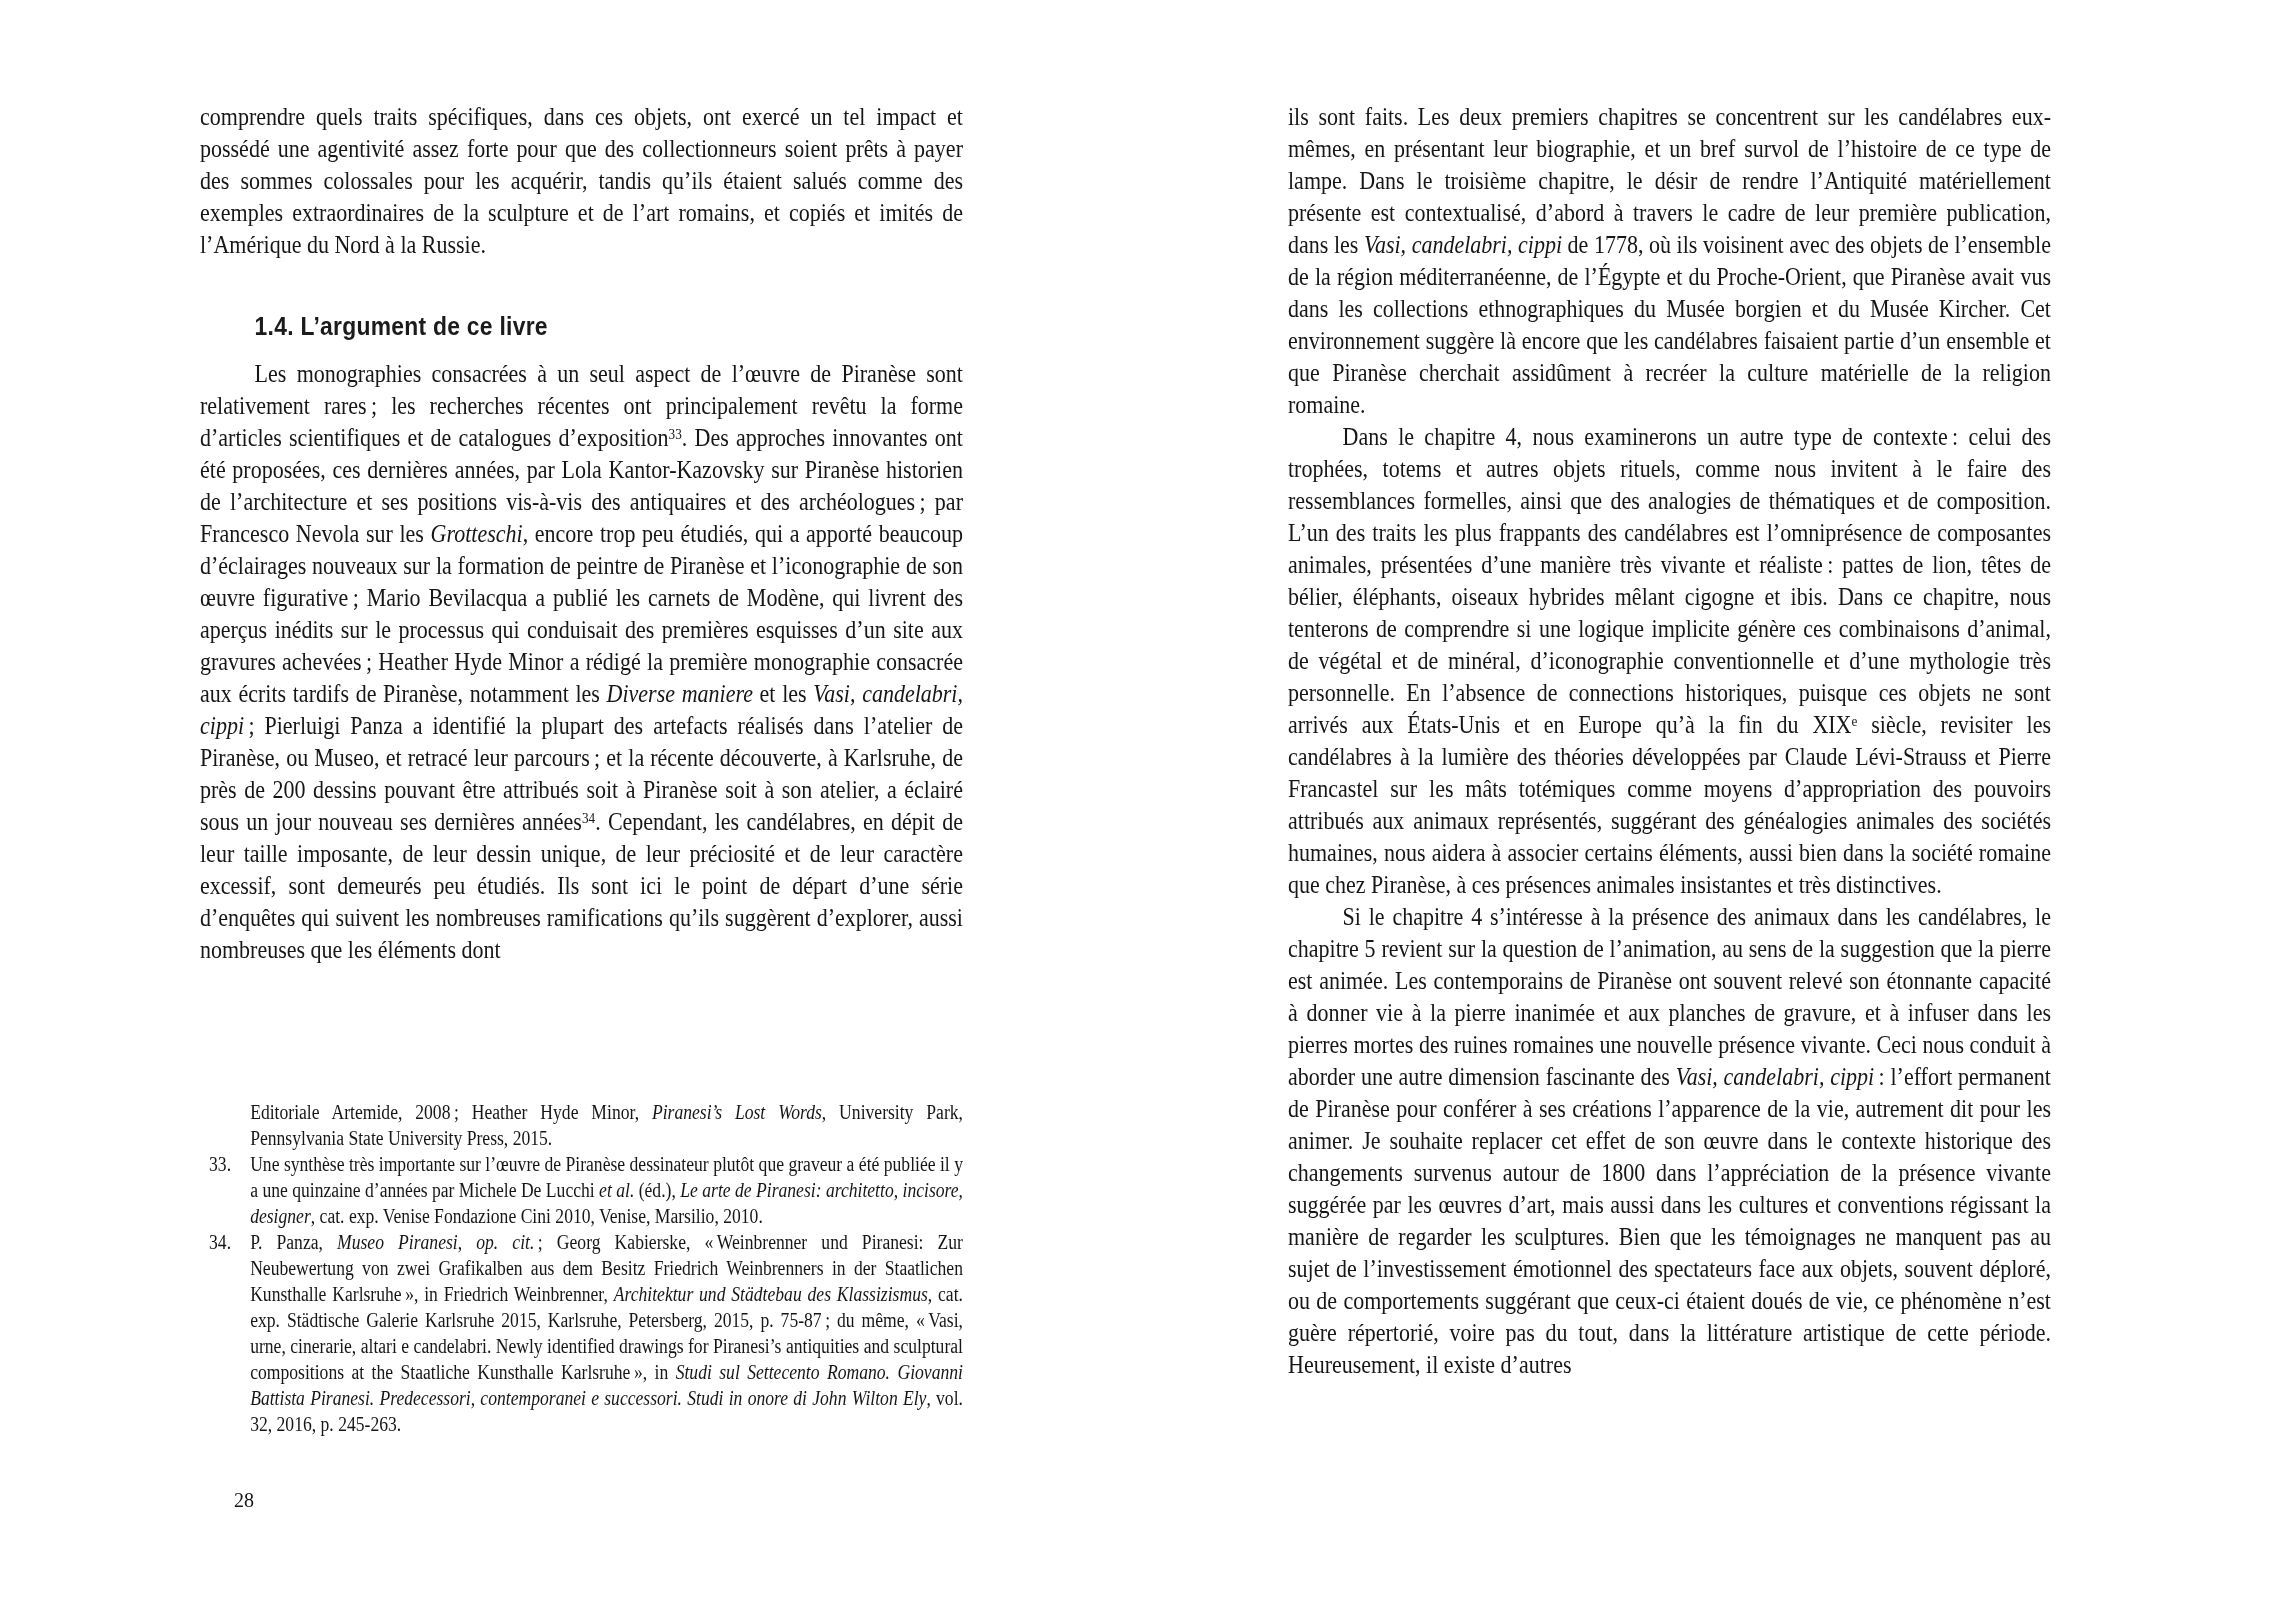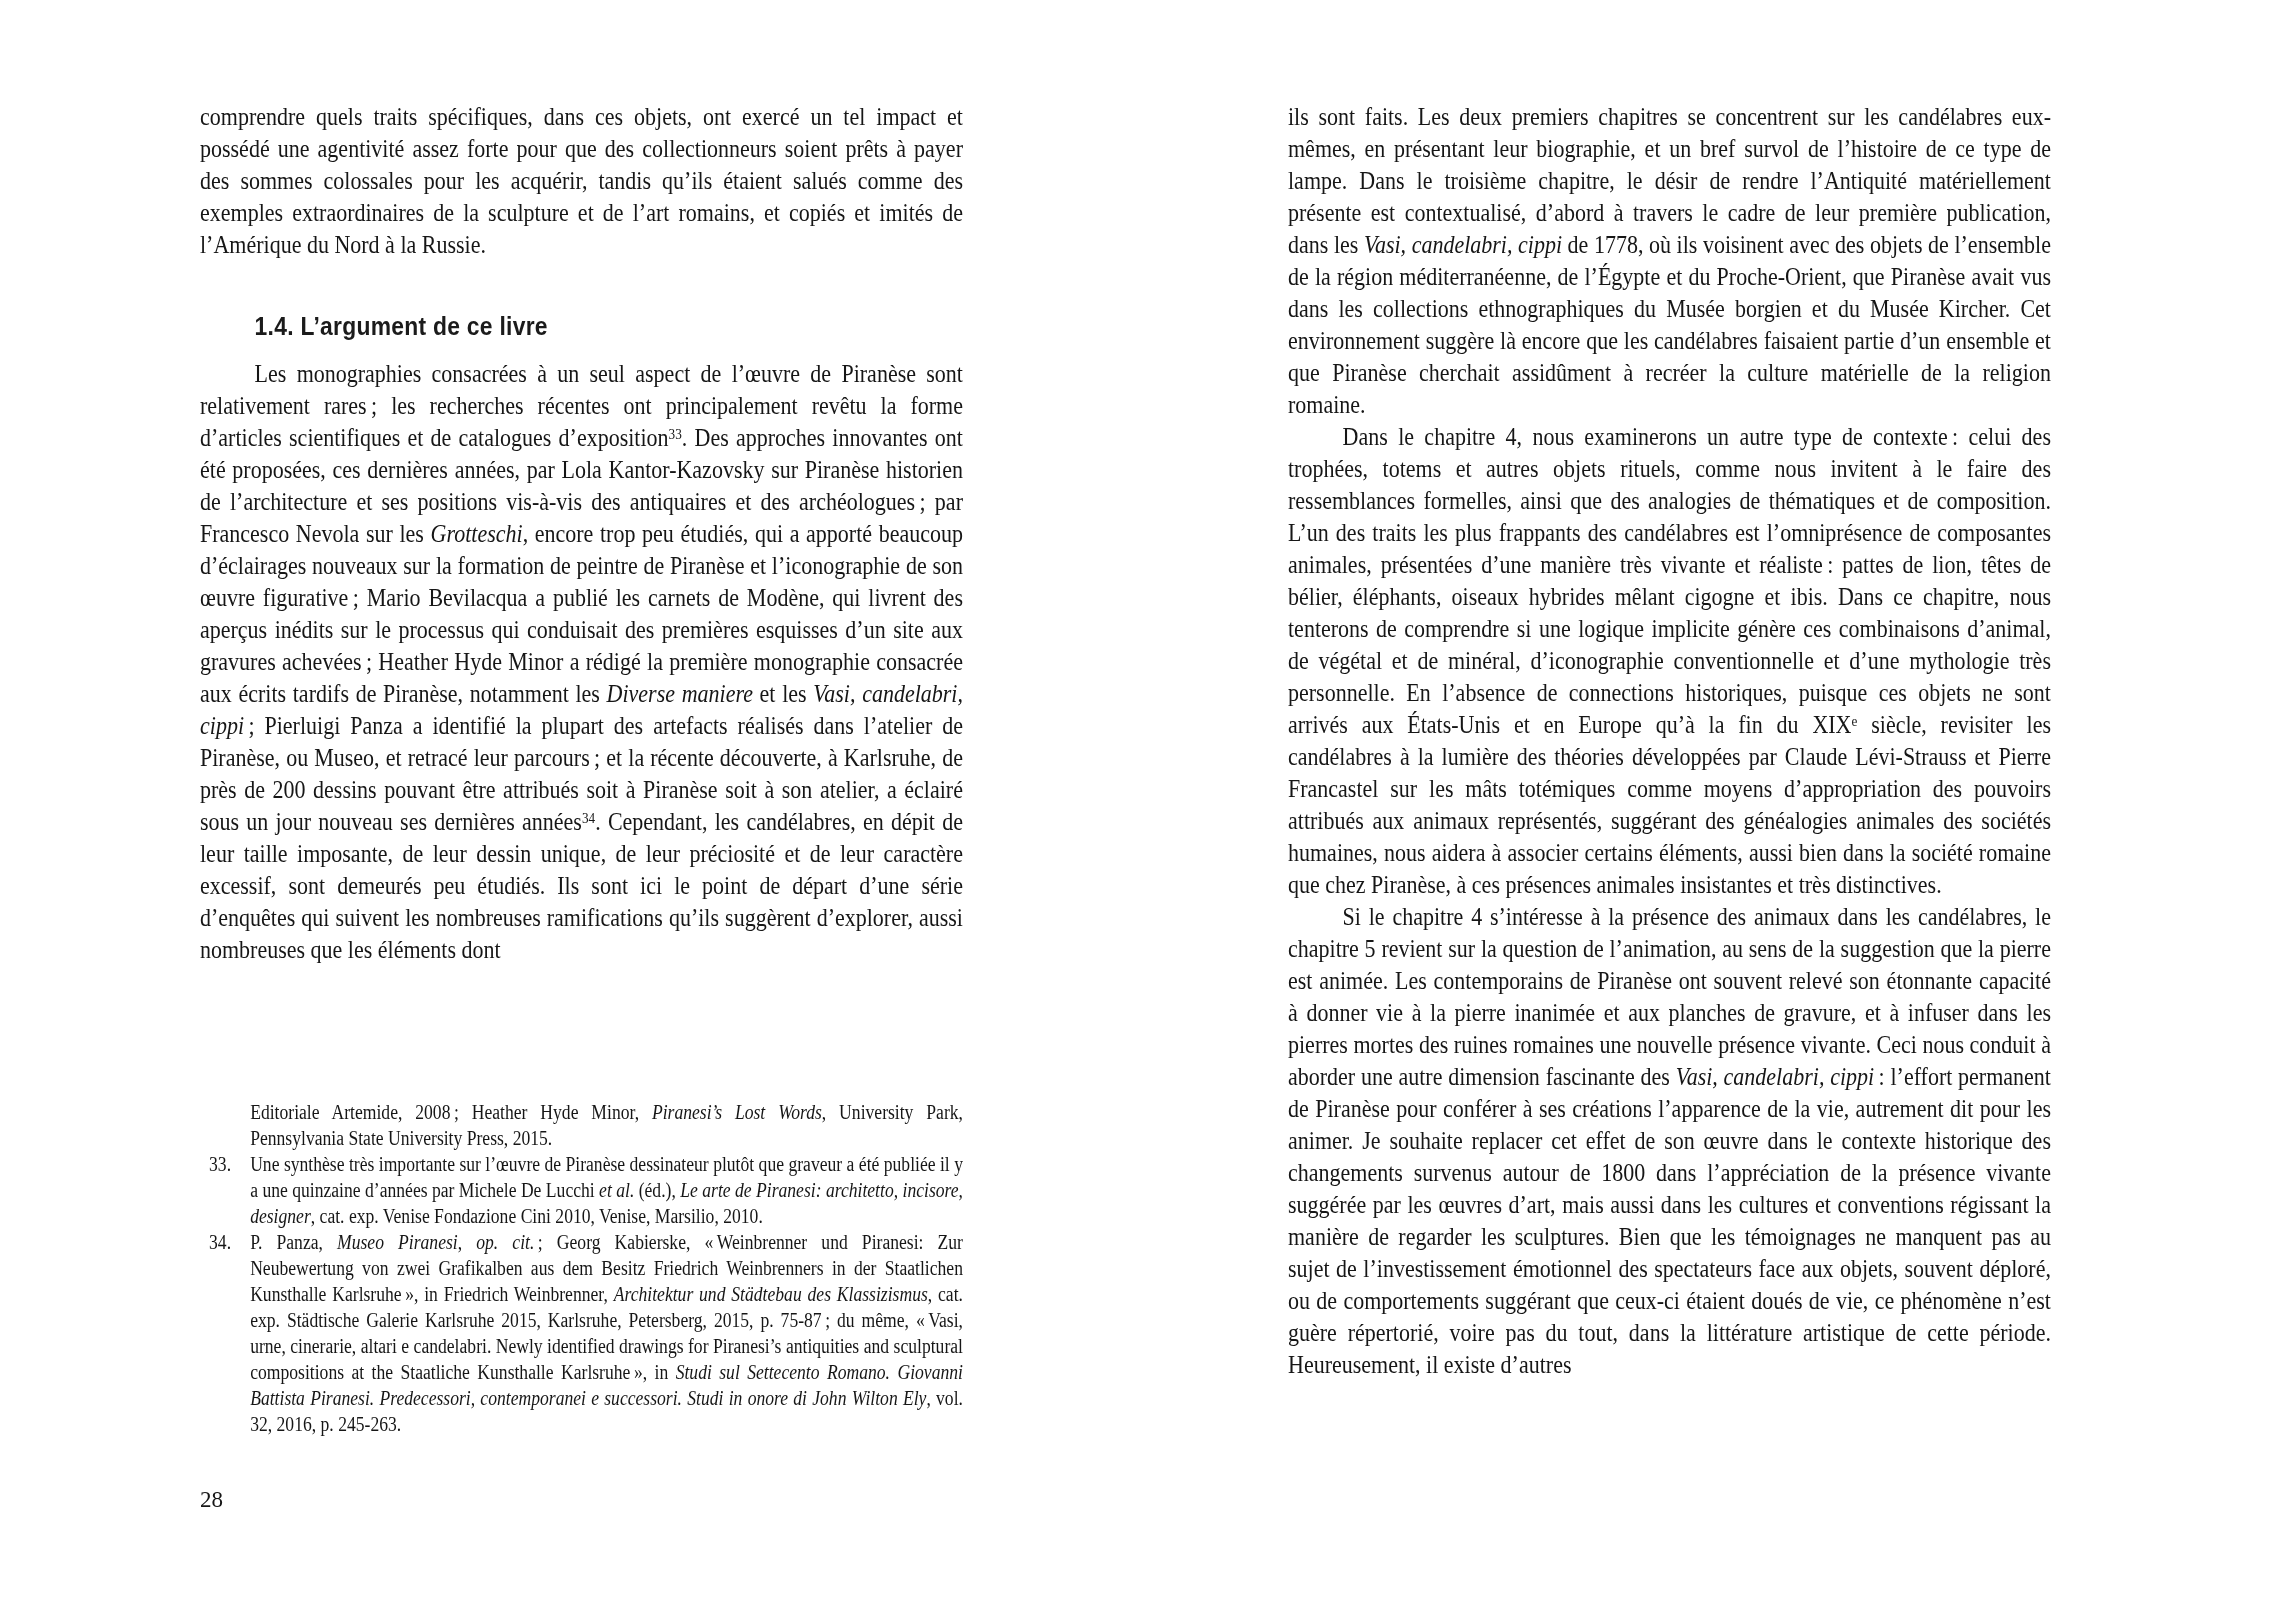--- a/index.html
+++ b/index.html
@@ -43,21 +43,21 @@
     text-align: left;
     color: #1b1b1b;
   }
 
   .fn { margin: 0; padding-left: 57px; position: relative; }
   .fn .fn-num { position: absolute; left: 10.3px; top: 0; }
 
   em  { font-style: italic; }
   sup { font-size: 0.6em; line-height: 0; vertical-align: baseline; position: relative; top: -0.45em; }
 
-  .page-num { position: absolute; font-size: 23px; line-height: 26px; }
+  .page-num { position: absolute; font-size: 20px; line-height: 26px; margin-left: 34px; }
   #num-left  { left: 200px; top: 1487px; }
   #num-right { left: 184px; top: 1487px; width: 763px; text-align: right; }
 </style>
 </head>
 <body>
 
 <div>
 
   <section class="page" id="page-left">
     <div class="col" id="left-main">

